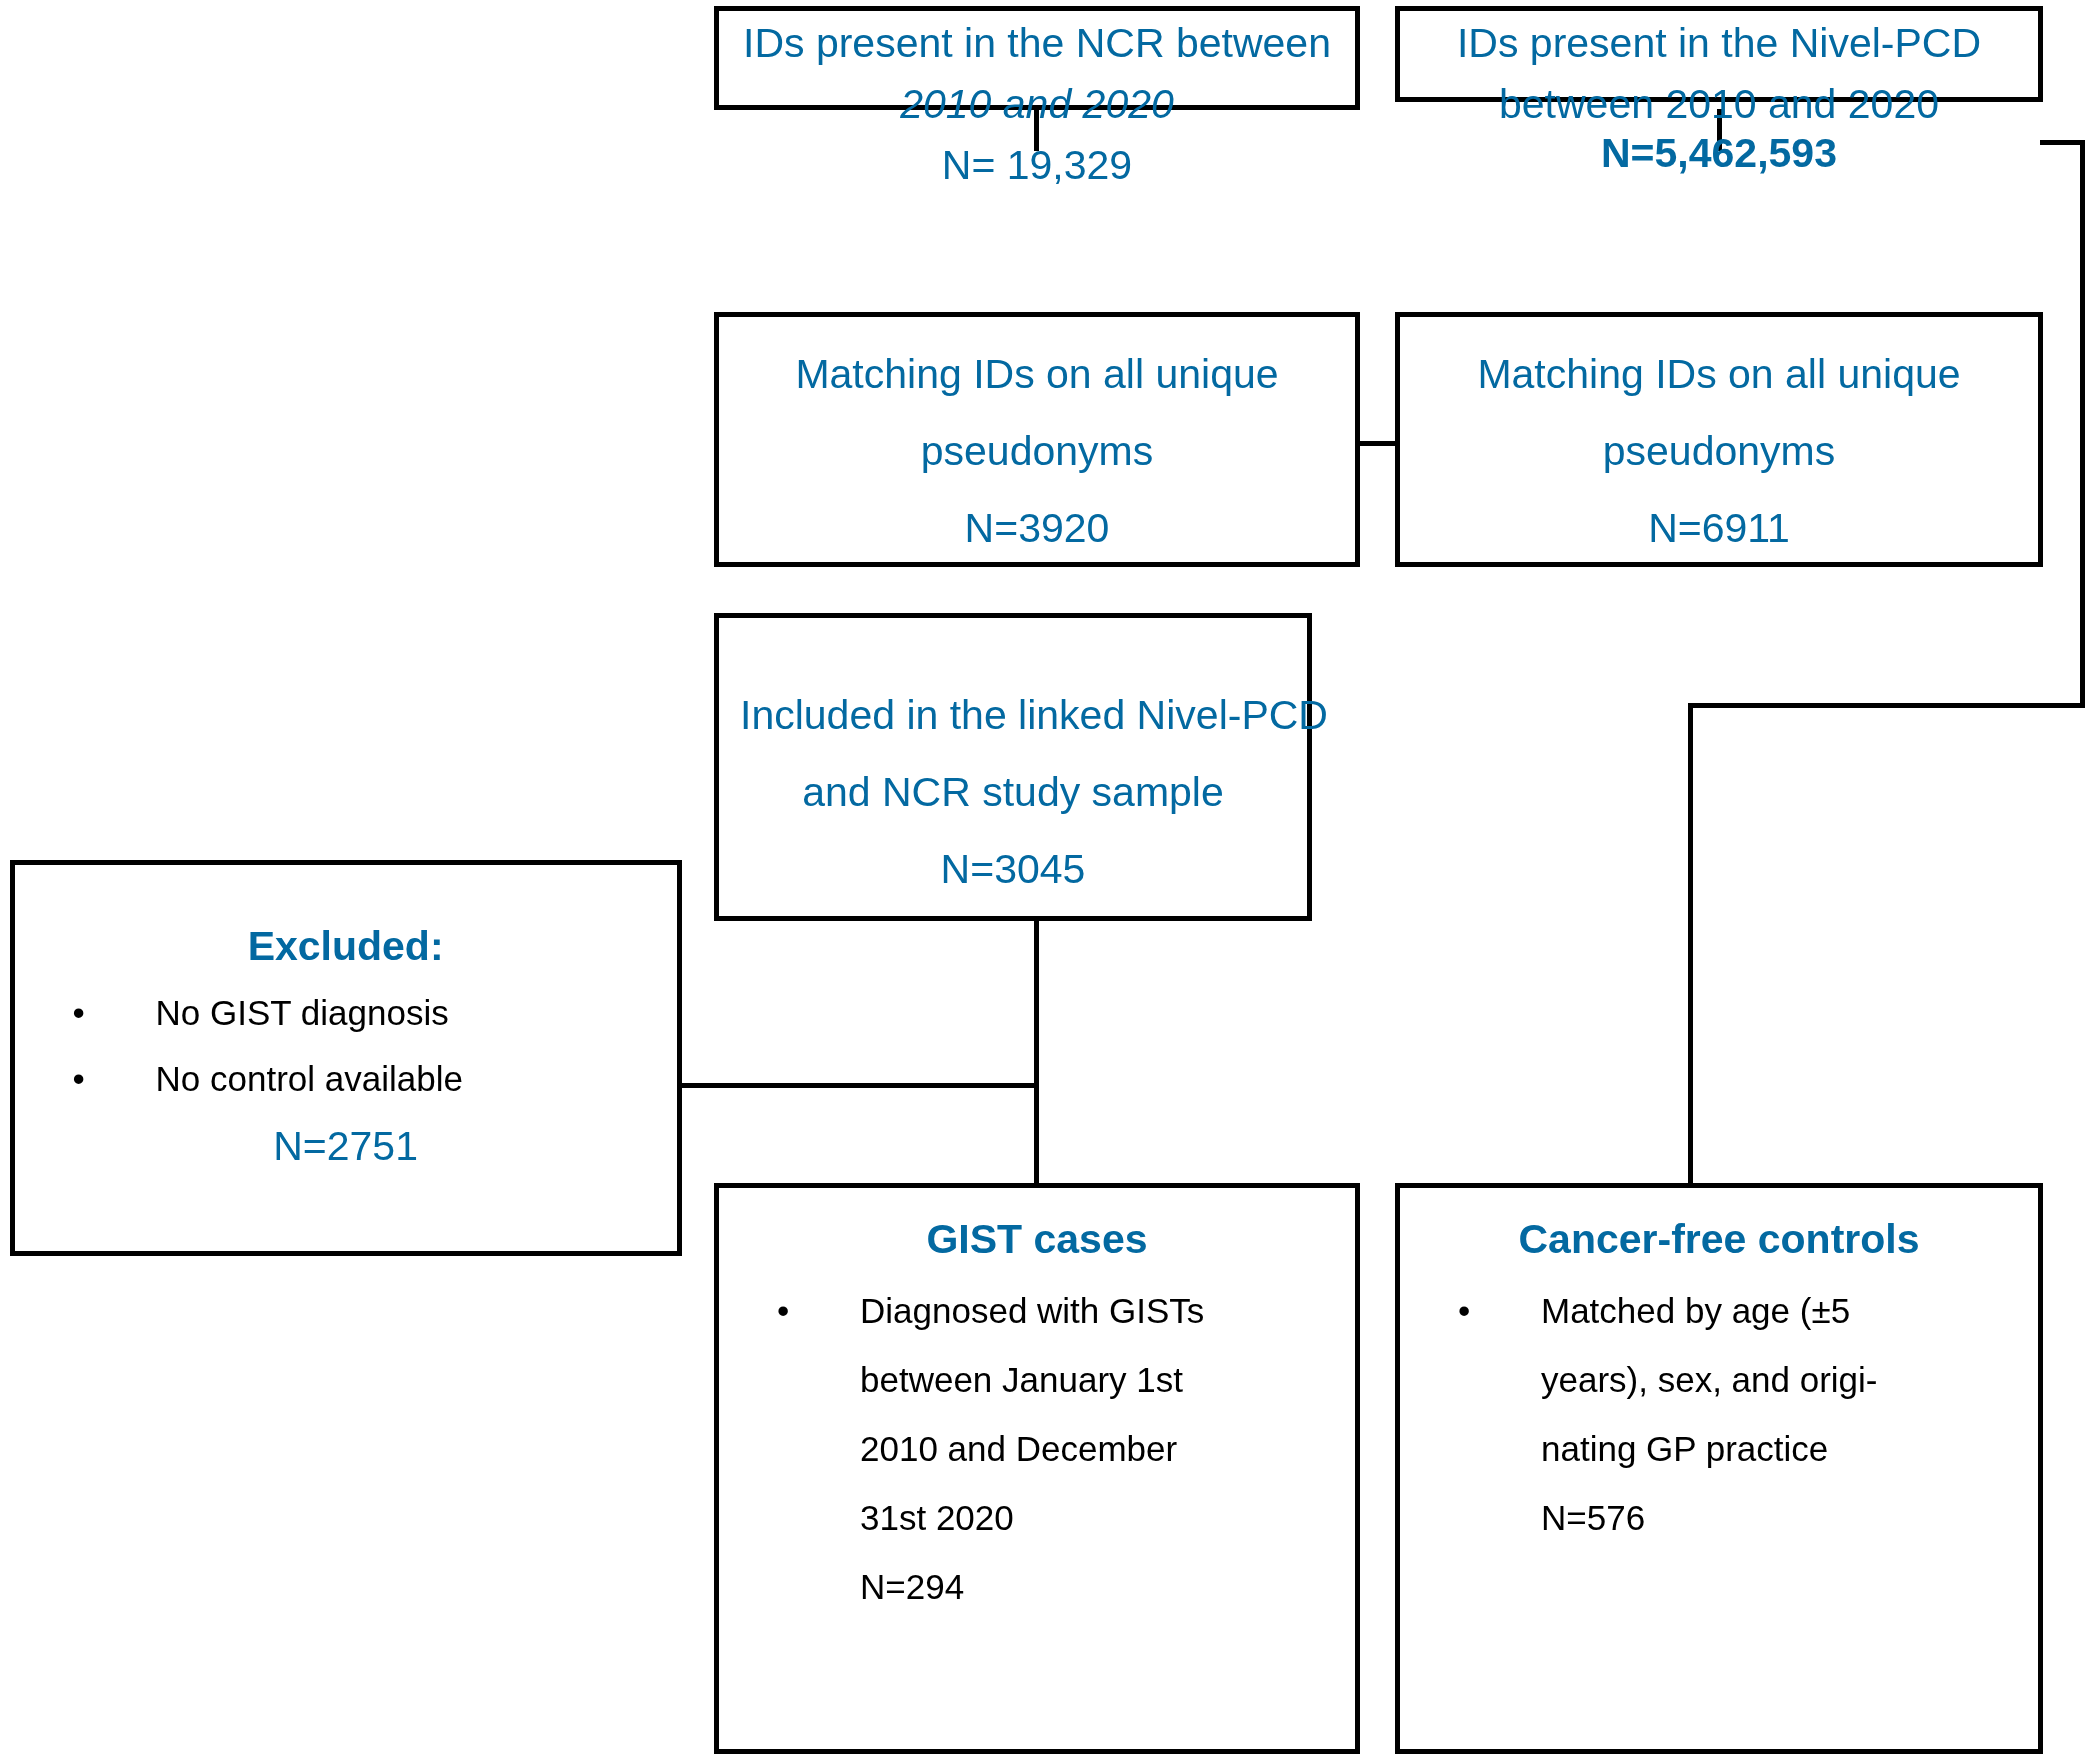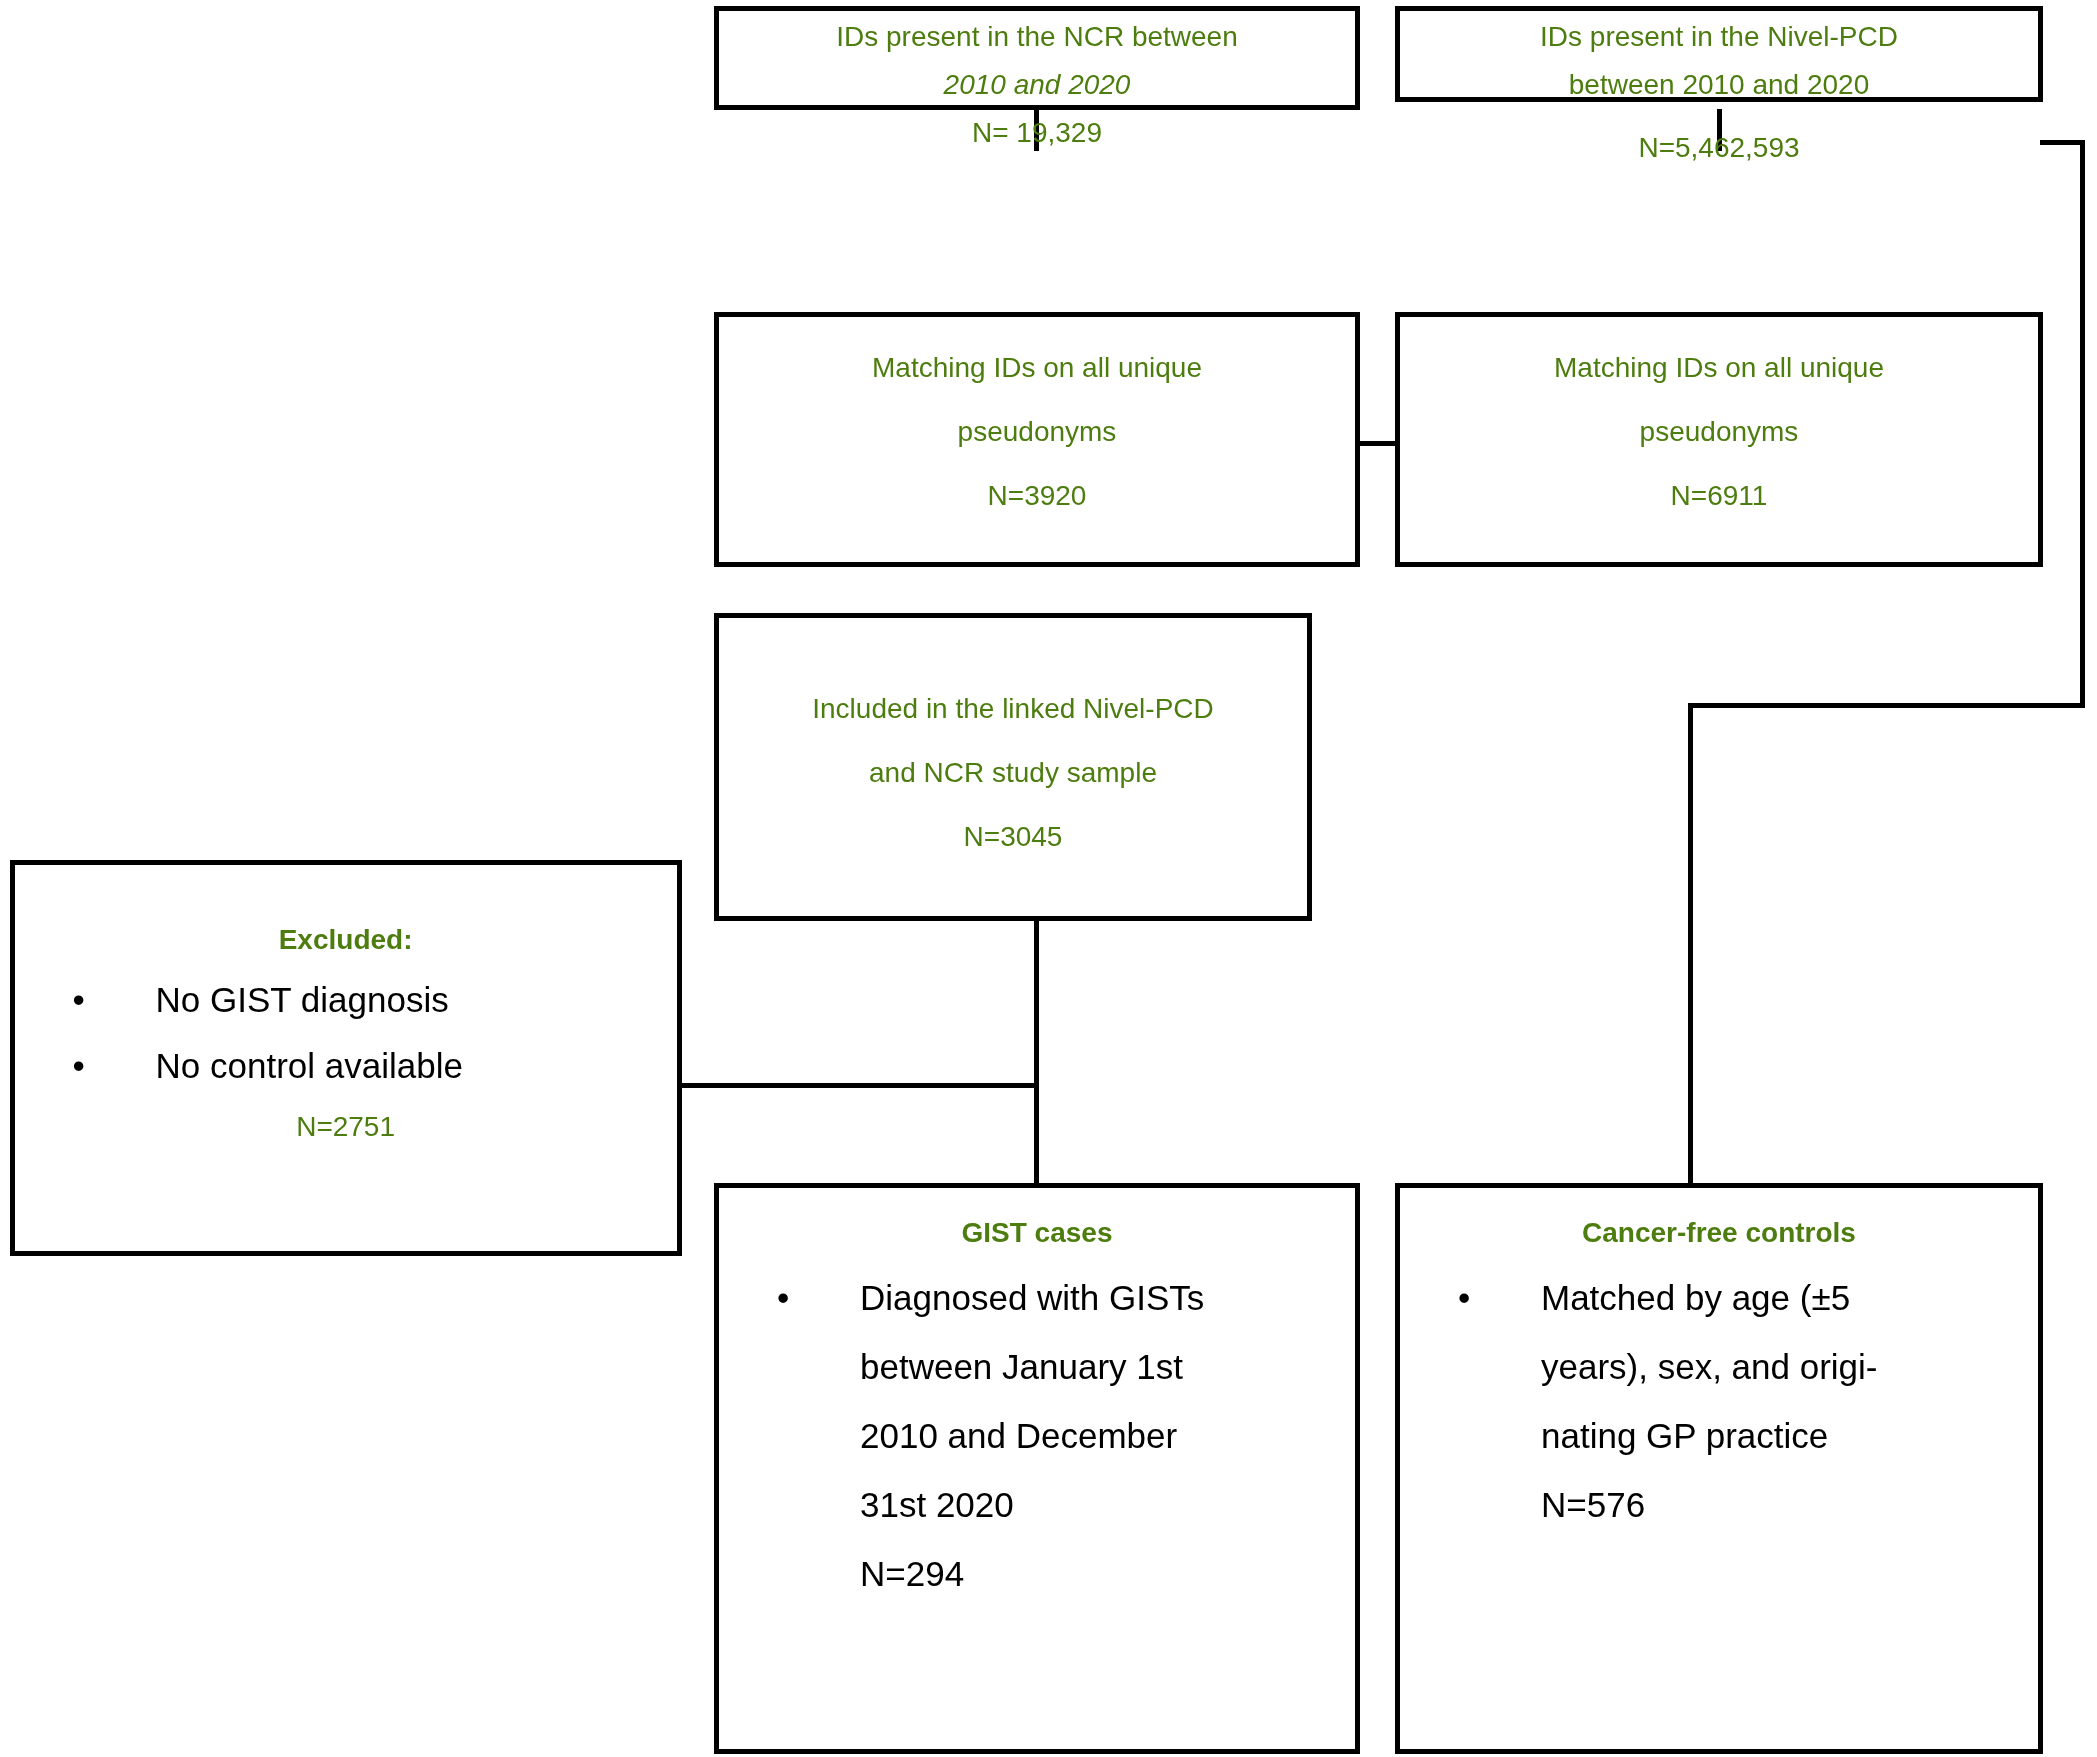--- a/index.html
+++ b/index.html
@@ -21,23 +21,23 @@
     border: 5.8px solid #000000;
     background: #ffffff;
     z-index: 5;
   }
   .node-inner {
     position: absolute;
     left: 0; right: 0; top: 0;
     padding: 0 21px;
   }
   .ln {
-    font-size: 28px;
+    font-size: 41px;
     line-height: 1.0;
-    color: #4d7c0f;
+    color: #0369a1;
     text-align: center;
     white-space: nowrap;
   }
   .ln.bold { font-weight: bold; }
   .bullet-row {
     display: flex;
     align-items: flex-start;
     text-align: left;
   }
   .bullet-dot {
@@ -97,21 +97,21 @@
       <div class="ln">IDs present in the NCR between</div>
       <div class="ln" style="margin-top:20px;font-style:italic;">2010 and 2020</div>
       <div class="ln" style="margin-top:20px;">N= 19,329</div>
     </div>
   </div>
 
   <div class="node" style="left:1395px; top:6.4px; width:648px; height:96px;">
     <div class="node-inner" style="top:11.7px;">
       <div class="ln">IDs present in the Nivel-PCD</div>
       <div class="ln" style="margin-top:20px;">between 2010 and 2020</div>
-      <div class="ln" style="margin-top:35px;">N=5,462,593</div>
+      <div class="ln" style="margin-top:8px;font-weight:bold;">N=5,462,593</div>
     </div>
   </div>
 
   <div class="node" style="left:714px; top:312px; width:646px; height:255px;">
     <div class="node-inner" style="top:37px;">
       <div class="ln">Matching IDs on all unique</div>
       <div class="ln" style="margin-top:36px;">pseudonyms</div>
       <div class="ln" style="margin-top:36px;">N=3920</div>
     </div>
   </div>

